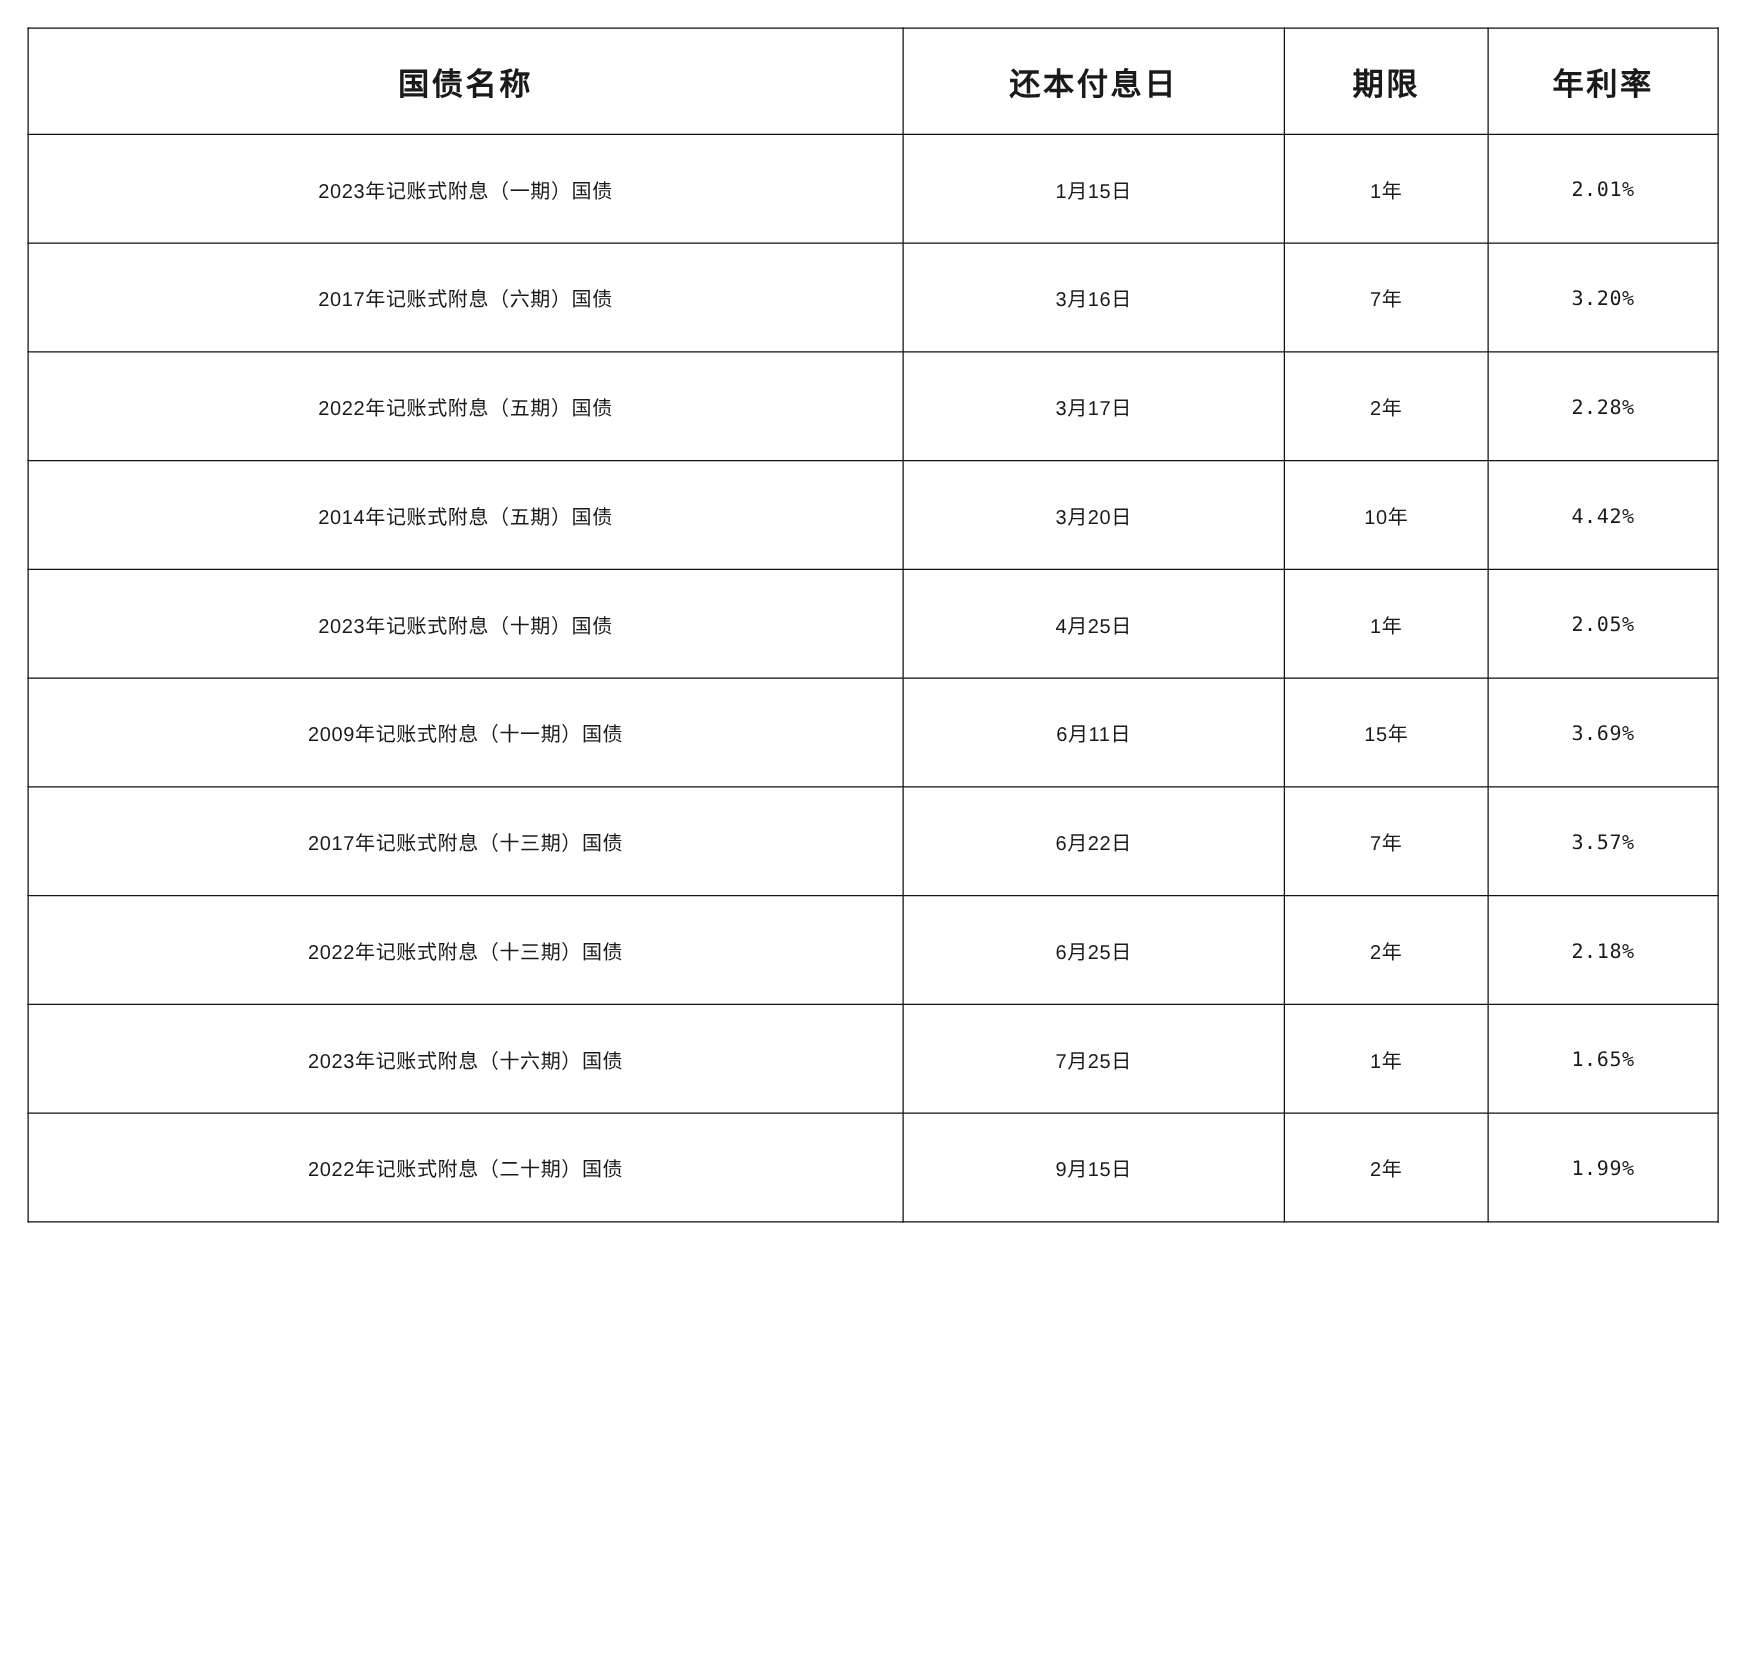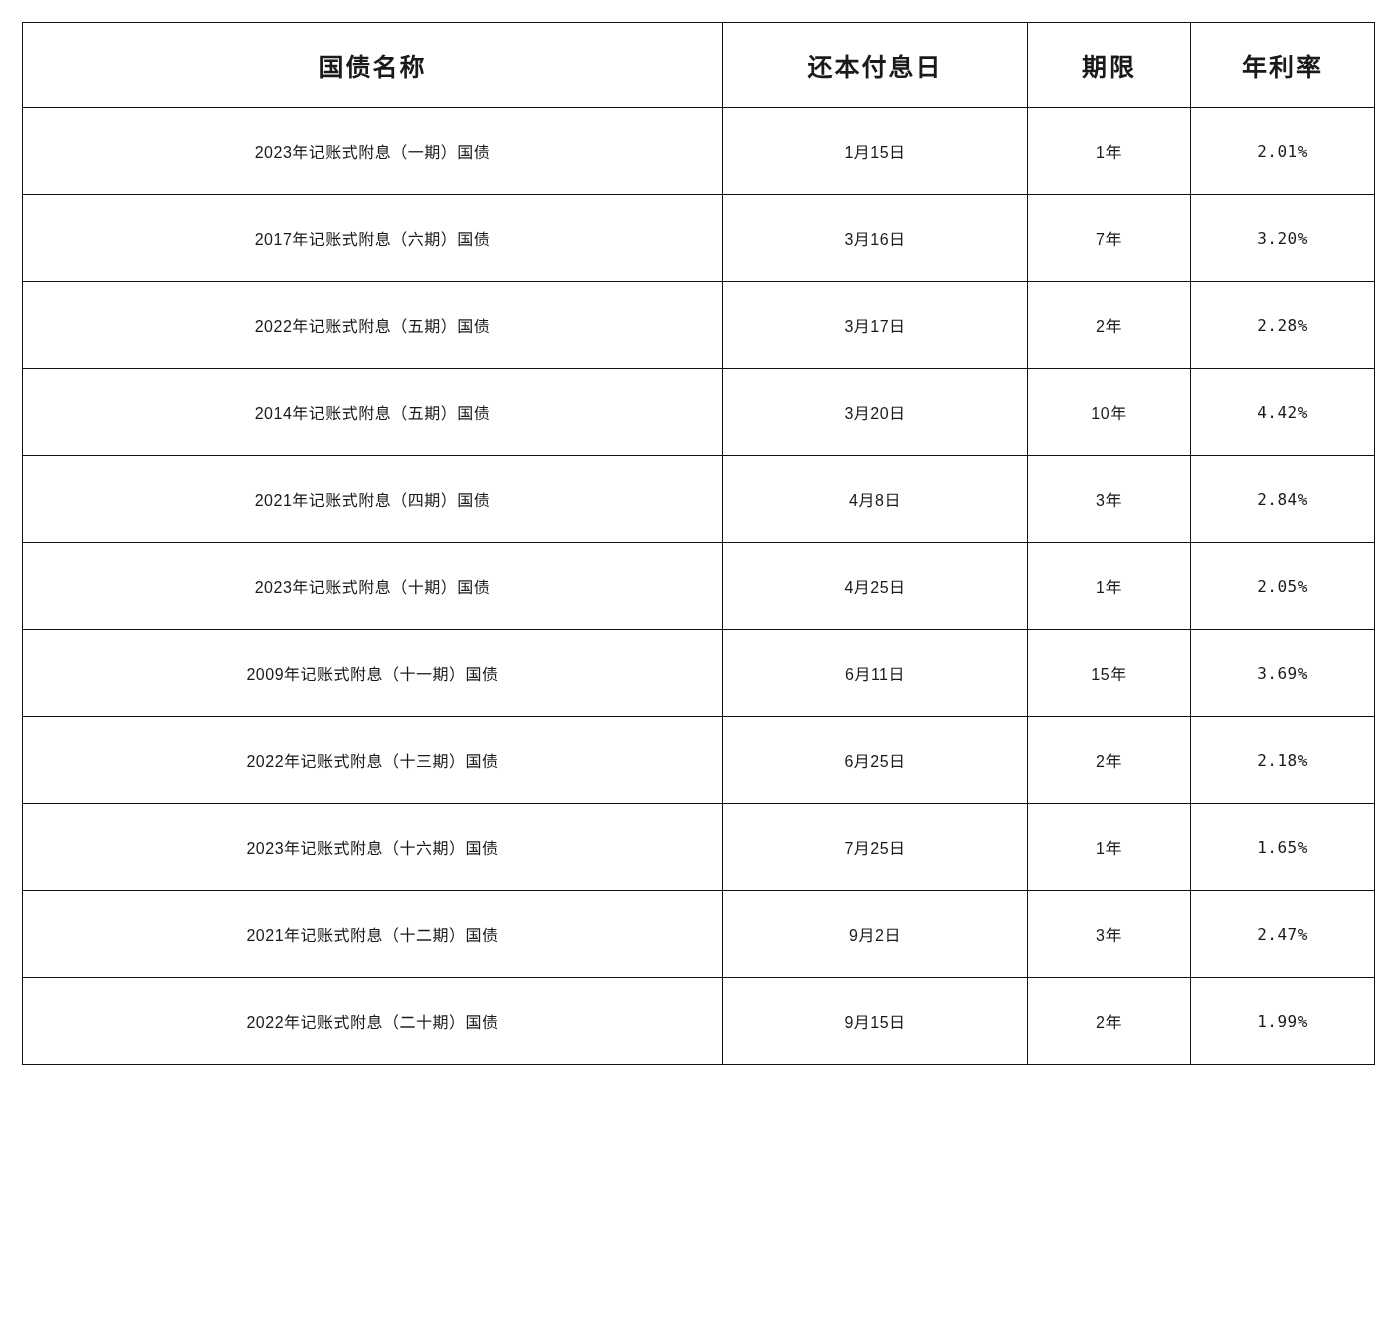--- a/index.html
+++ b/index.html
@@ -107,56 +107,50 @@
         <td class="cell-term">2年</td>
         <td class="cell-rate">2.28%</td>
       </tr>
       <tr>
         <td class="cell-name">2014年记账式附息（五期）国债</td>
         <td class="cell-date">3月20日</td>
         <td class="cell-term">10年</td>
         <td class="cell-rate">4.42%</td>
       </tr>
       <tr>
-        <td class="cell-name">2021年记账式附息（四期）国债</td>
-        <td class="cell-date">4月8日</td>
-        <td class="cell-term">3年</td>
-        <td class="cell-rate">2.84%</td>
-      </tr>
-      <tr>
         <td class="cell-name">2023年记账式附息（十期）国债</td>
         <td class="cell-date">4月25日</td>
         <td class="cell-term">1年</td>
         <td class="cell-rate">2.05%</td>
       </tr>
       <tr>
         <td class="cell-name">2009年记账式附息（十一期）国债</td>
         <td class="cell-date">6月11日</td>
         <td class="cell-term">15年</td>
         <td class="cell-rate">3.69%</td>
+      </tr>
+      <tr>
+        <td class="cell-name">2017年记账式附息（十三期）国债</td>
+        <td class="cell-date">6月22日</td>
+        <td class="cell-term">7年</td>
+        <td class="cell-rate">3.57%</td>
       </tr>
       <tr>
         <td class="cell-name">2022年记账式附息（十三期）国债</td>
         <td class="cell-date">6月25日</td>
         <td class="cell-term">2年</td>
         <td class="cell-rate">2.18%</td>
       </tr>
       <tr>
         <td class="cell-name">2023年记账式附息（十六期）国债</td>
         <td class="cell-date">7月25日</td>
         <td class="cell-term">1年</td>
         <td class="cell-rate">1.65%</td>
       </tr>
       <tr>
-        <td class="cell-name">2021年记账式附息（十二期）国债</td>
-        <td class="cell-date">9月2日</td>
-        <td class="cell-term">3年</td>
-        <td class="cell-rate">2.47%</td>
-      </tr>
-      <tr>
         <td class="cell-name">2022年记账式附息（二十期）国债</td>
         <td class="cell-date">9月15日</td>
         <td class="cell-term">2年</td>
         <td class="cell-rate">1.99%</td>
       </tr>
     </tbody>
   </table>
 </div>
 
 </body></html>

